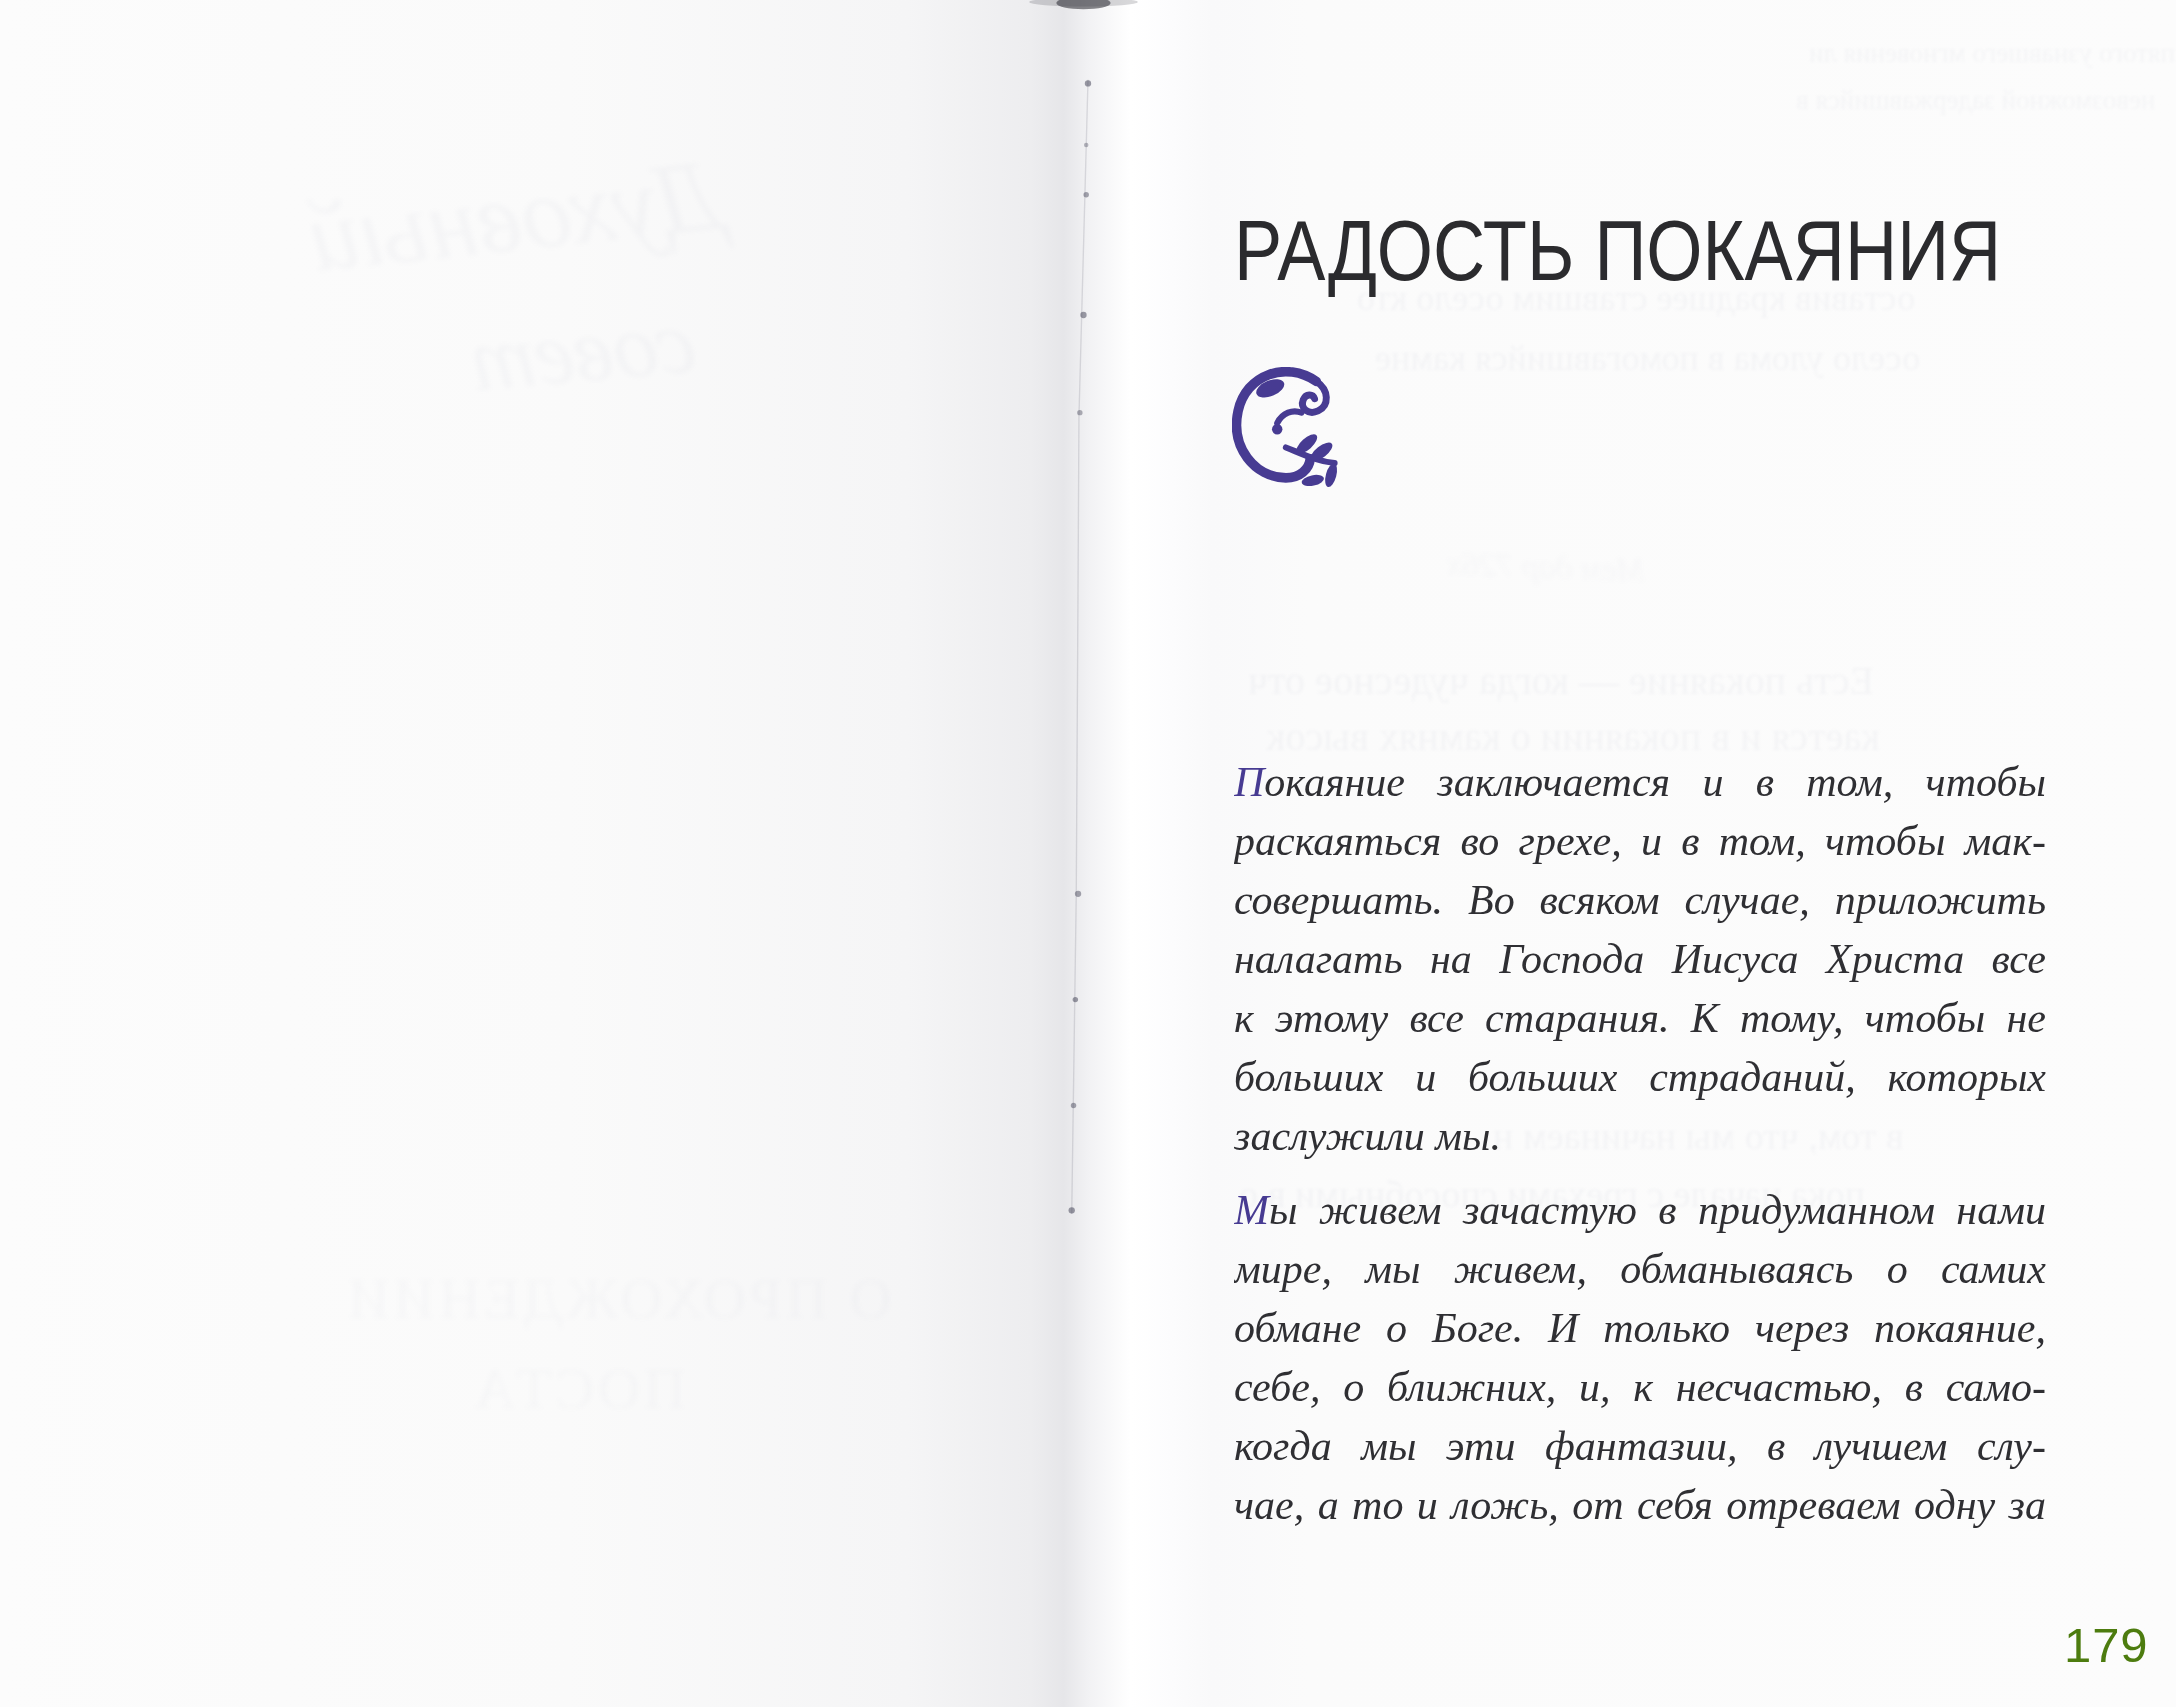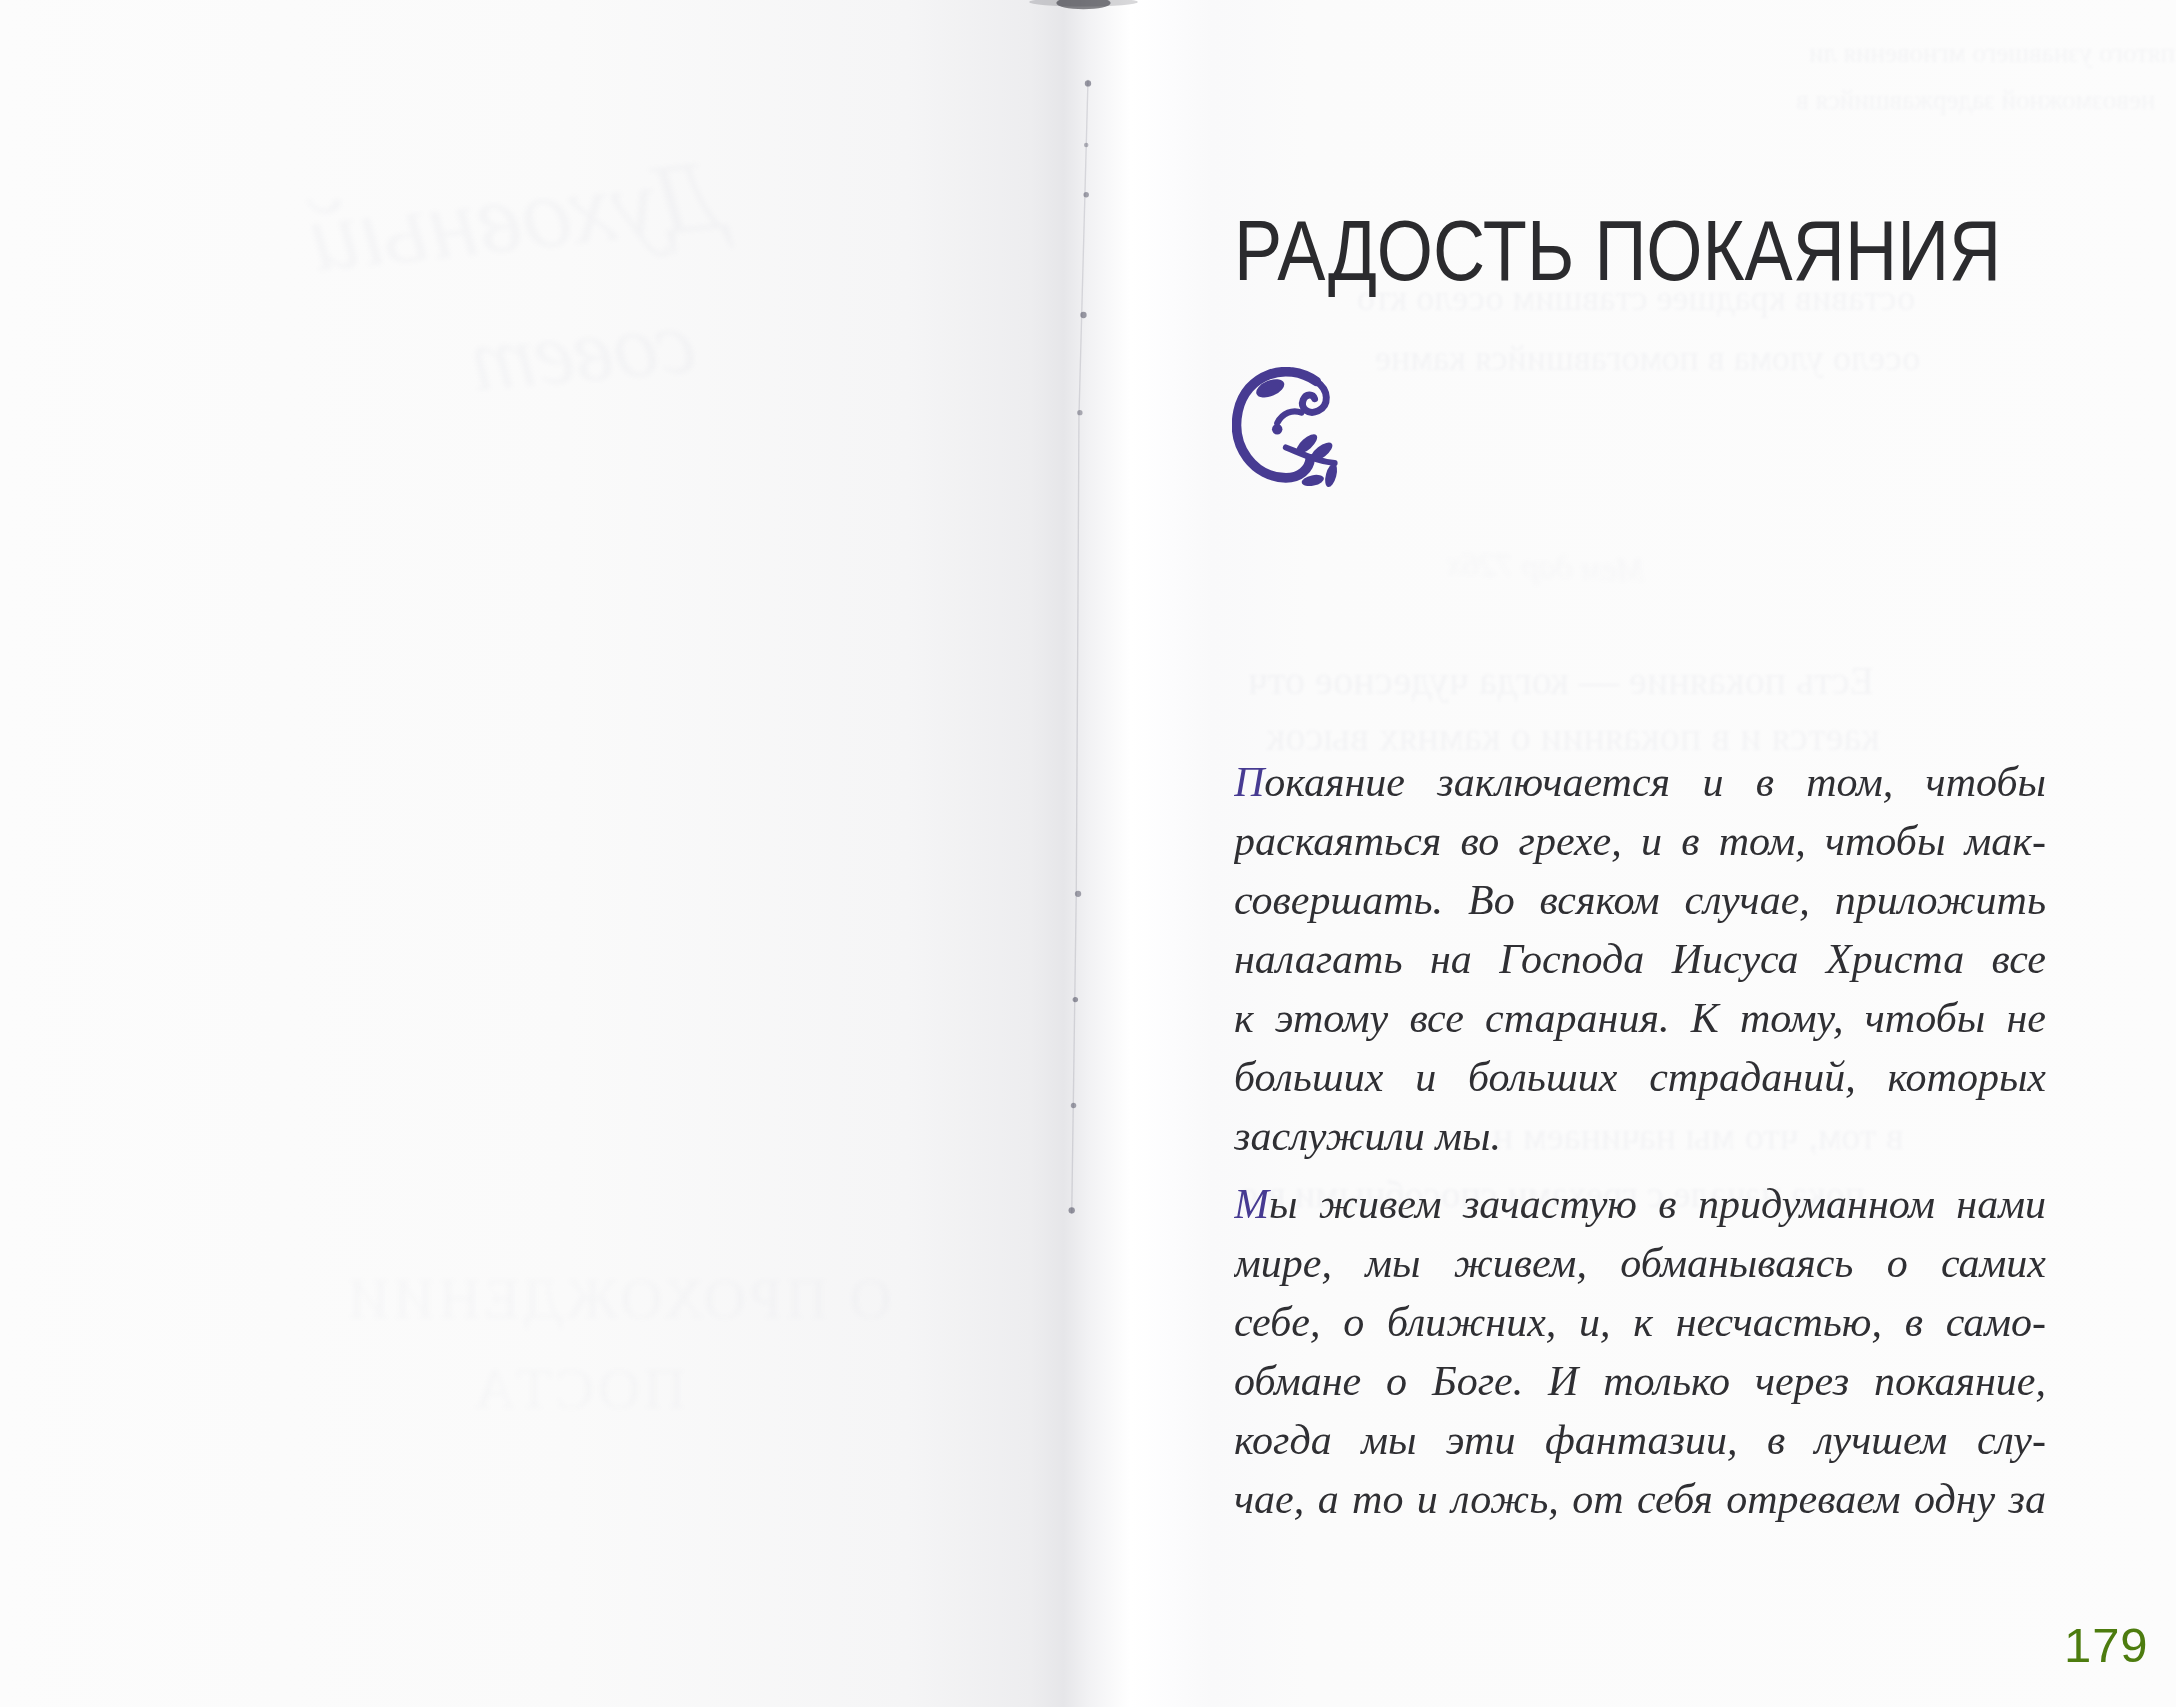--- a/index.html
+++ b/index.html
@@ -28,21 +28,21 @@
 
   
   .ornament{position:absolute;left:1232px;top:367px;width:113px;height:127px;color:#473b92;}
 
   
   .column{position:absolute;left:1234px;top:753px;width:812px;
           font-size:42px;color:#2f2f33;font-style:italic;}
   .bl{height:59px;line-height:59px;text-align:justify;text-align-last:justify;
       overflow:hidden;}
   .bl.lastline{text-align-last:left;}
-  .para2{margin-top:9px;}
+  .para2{margin-top:15px;}
   .dropcap{color:#473b92;}
 
   
   .pagenum{position:absolute;left:2064px;top:1617px;
            font-family:"Liberation Sans",sans-serif;font-size:49px;
            color:#4d7c0f;letter-spacing:0.9px;}
 
   .overlay-svg{position:absolute;left:0;top:0;pointer-events:none;}
 </style>
 </head>
@@ -92,22 +92,22 @@
       <div class="bl">раскаяться во грехе, и в том, чтобы мак-</div>
       <div class="bl">совершать. Во всяком случае, приложить</div>
       <div class="bl">налагать на Господа Иисуса Христа все</div>
       <div class="bl">к этому все старания. К тому, чтобы не</div>
       <div class="bl">больших и больших страданий, которых</div>
       <div class="bl lastline">заслужили мы.</div>
     </div>
     <div class="para2">
       <div class="bl"><span class="dropcap">М</span><span>ы живем зачастую в придуманном нами</span></div>
       <div class="bl">мире, мы живем, обманываясь о самих</div>
+      <div class="bl">обмане о Боге. И только через покаяние,</div>
       <div class="bl">себе, о ближних, и, к несчастью, в само-</div>
-      <div class="bl">обмане о Боге. И только через покаяние,</div>
       <div class="bl">когда мы эти фантазии, в лучшем слу-</div>
       <div class="bl">чае, а то и ложь, от себя отреваем одну за</div>
     </div>
   </div>
 
   <div class="pagenum">179</div>
 
   <svg class="overlay-svg" width="2176" height="1708" viewBox="0 0 2406 1888" xmlns="http://www.w3.org/2000/svg">
     <ellipse cx="1198" cy="3" rx="30" ry="7" fill="rgba(40,40,48,0.55)"></ellipse>
     <ellipse cx="1198" cy="2" rx="60" ry="5" fill="rgba(40,40,48,0.18)"></ellipse>

